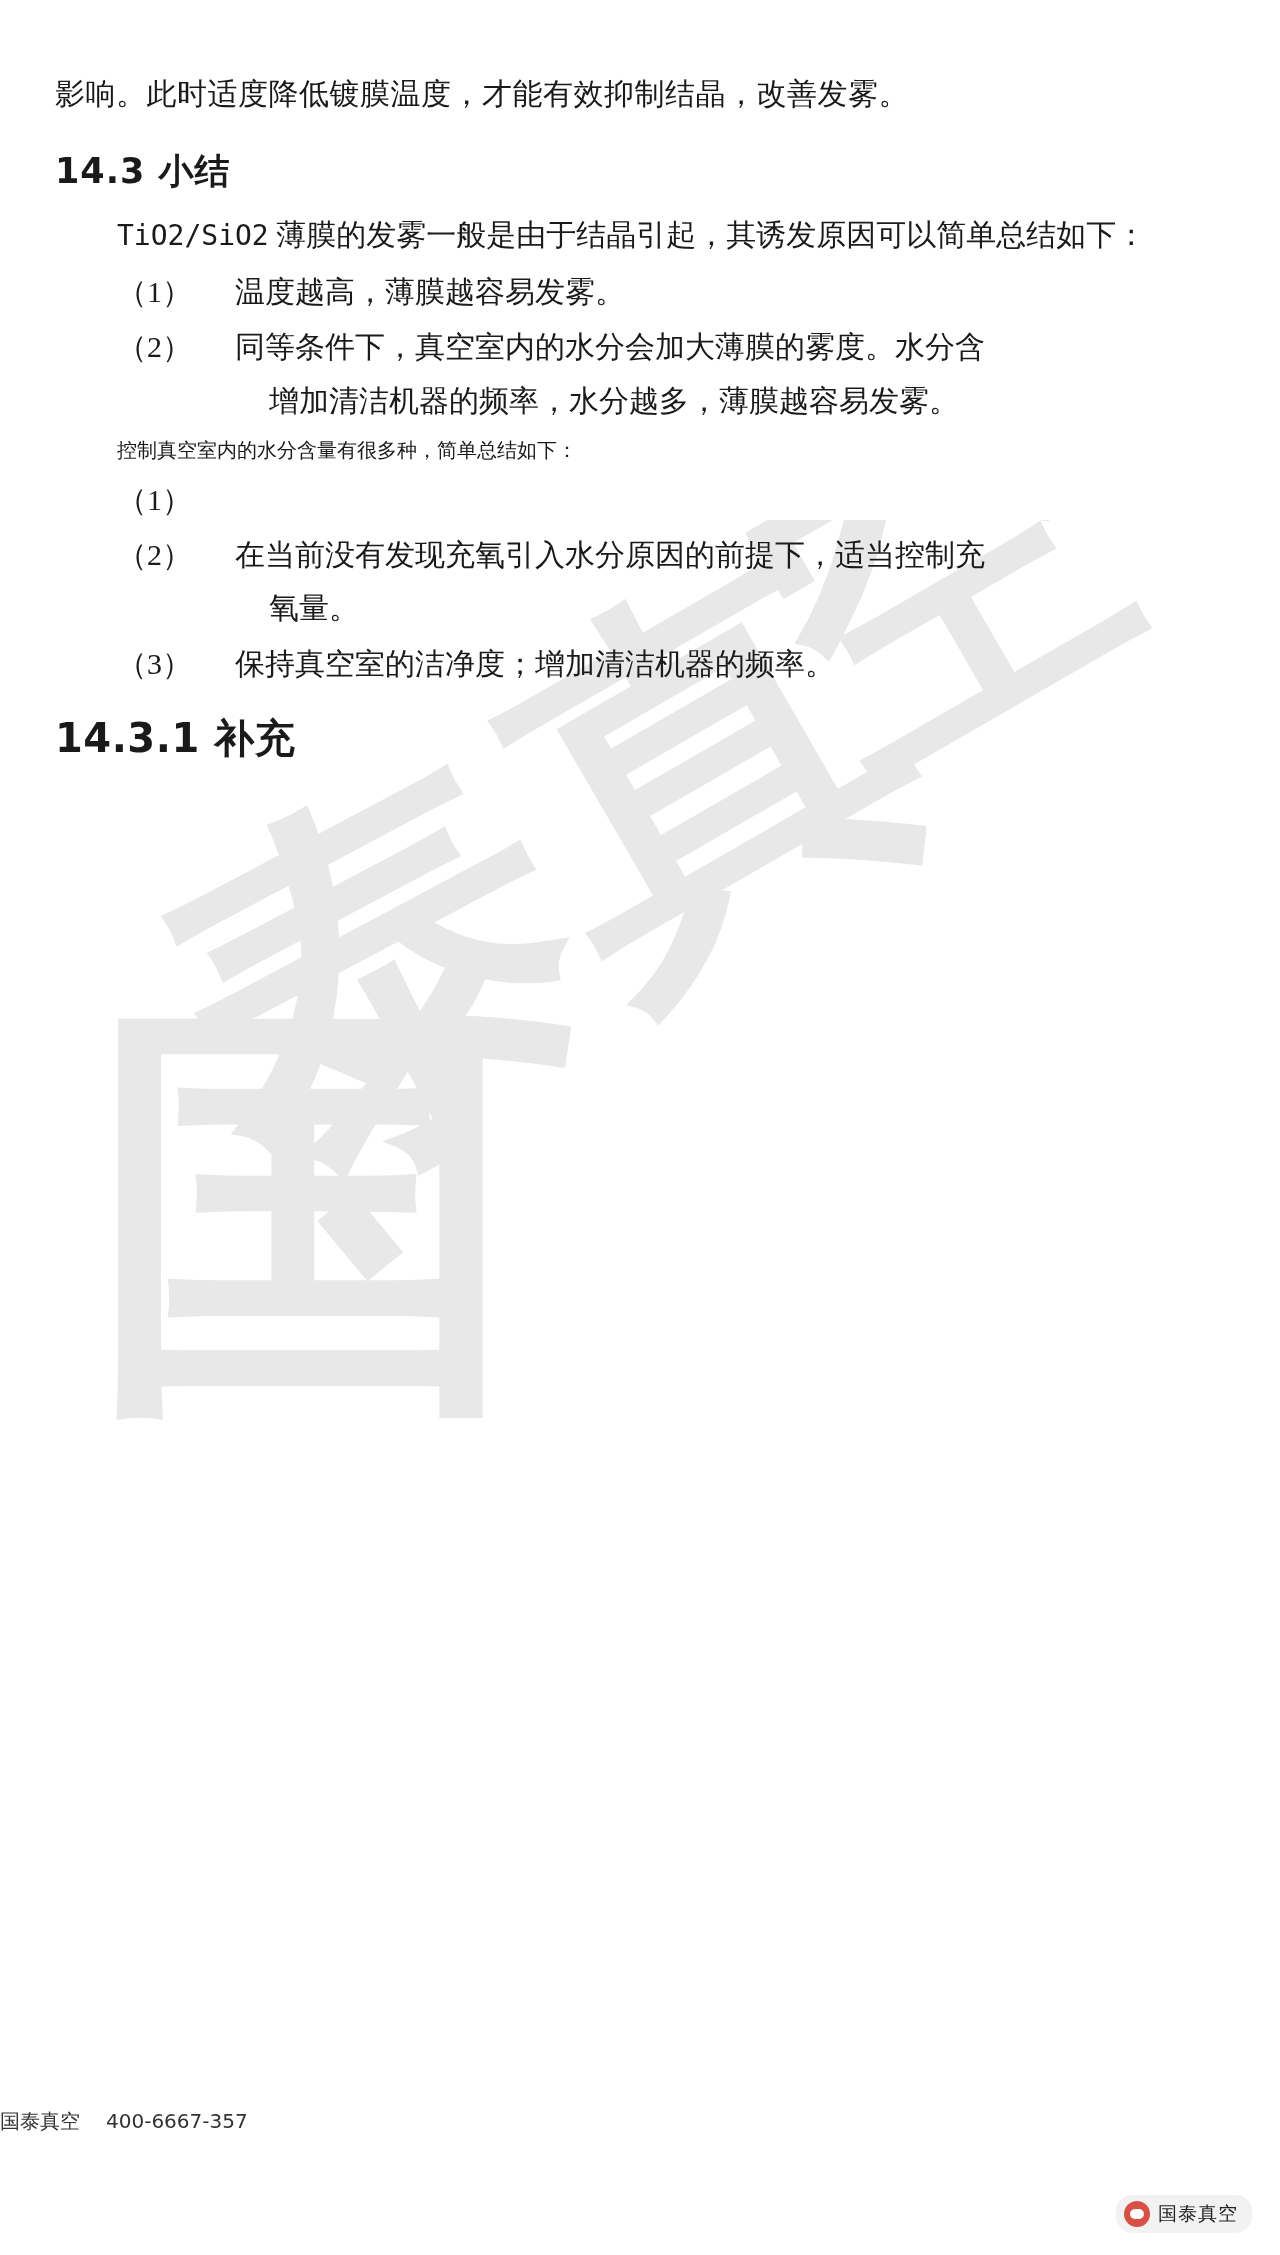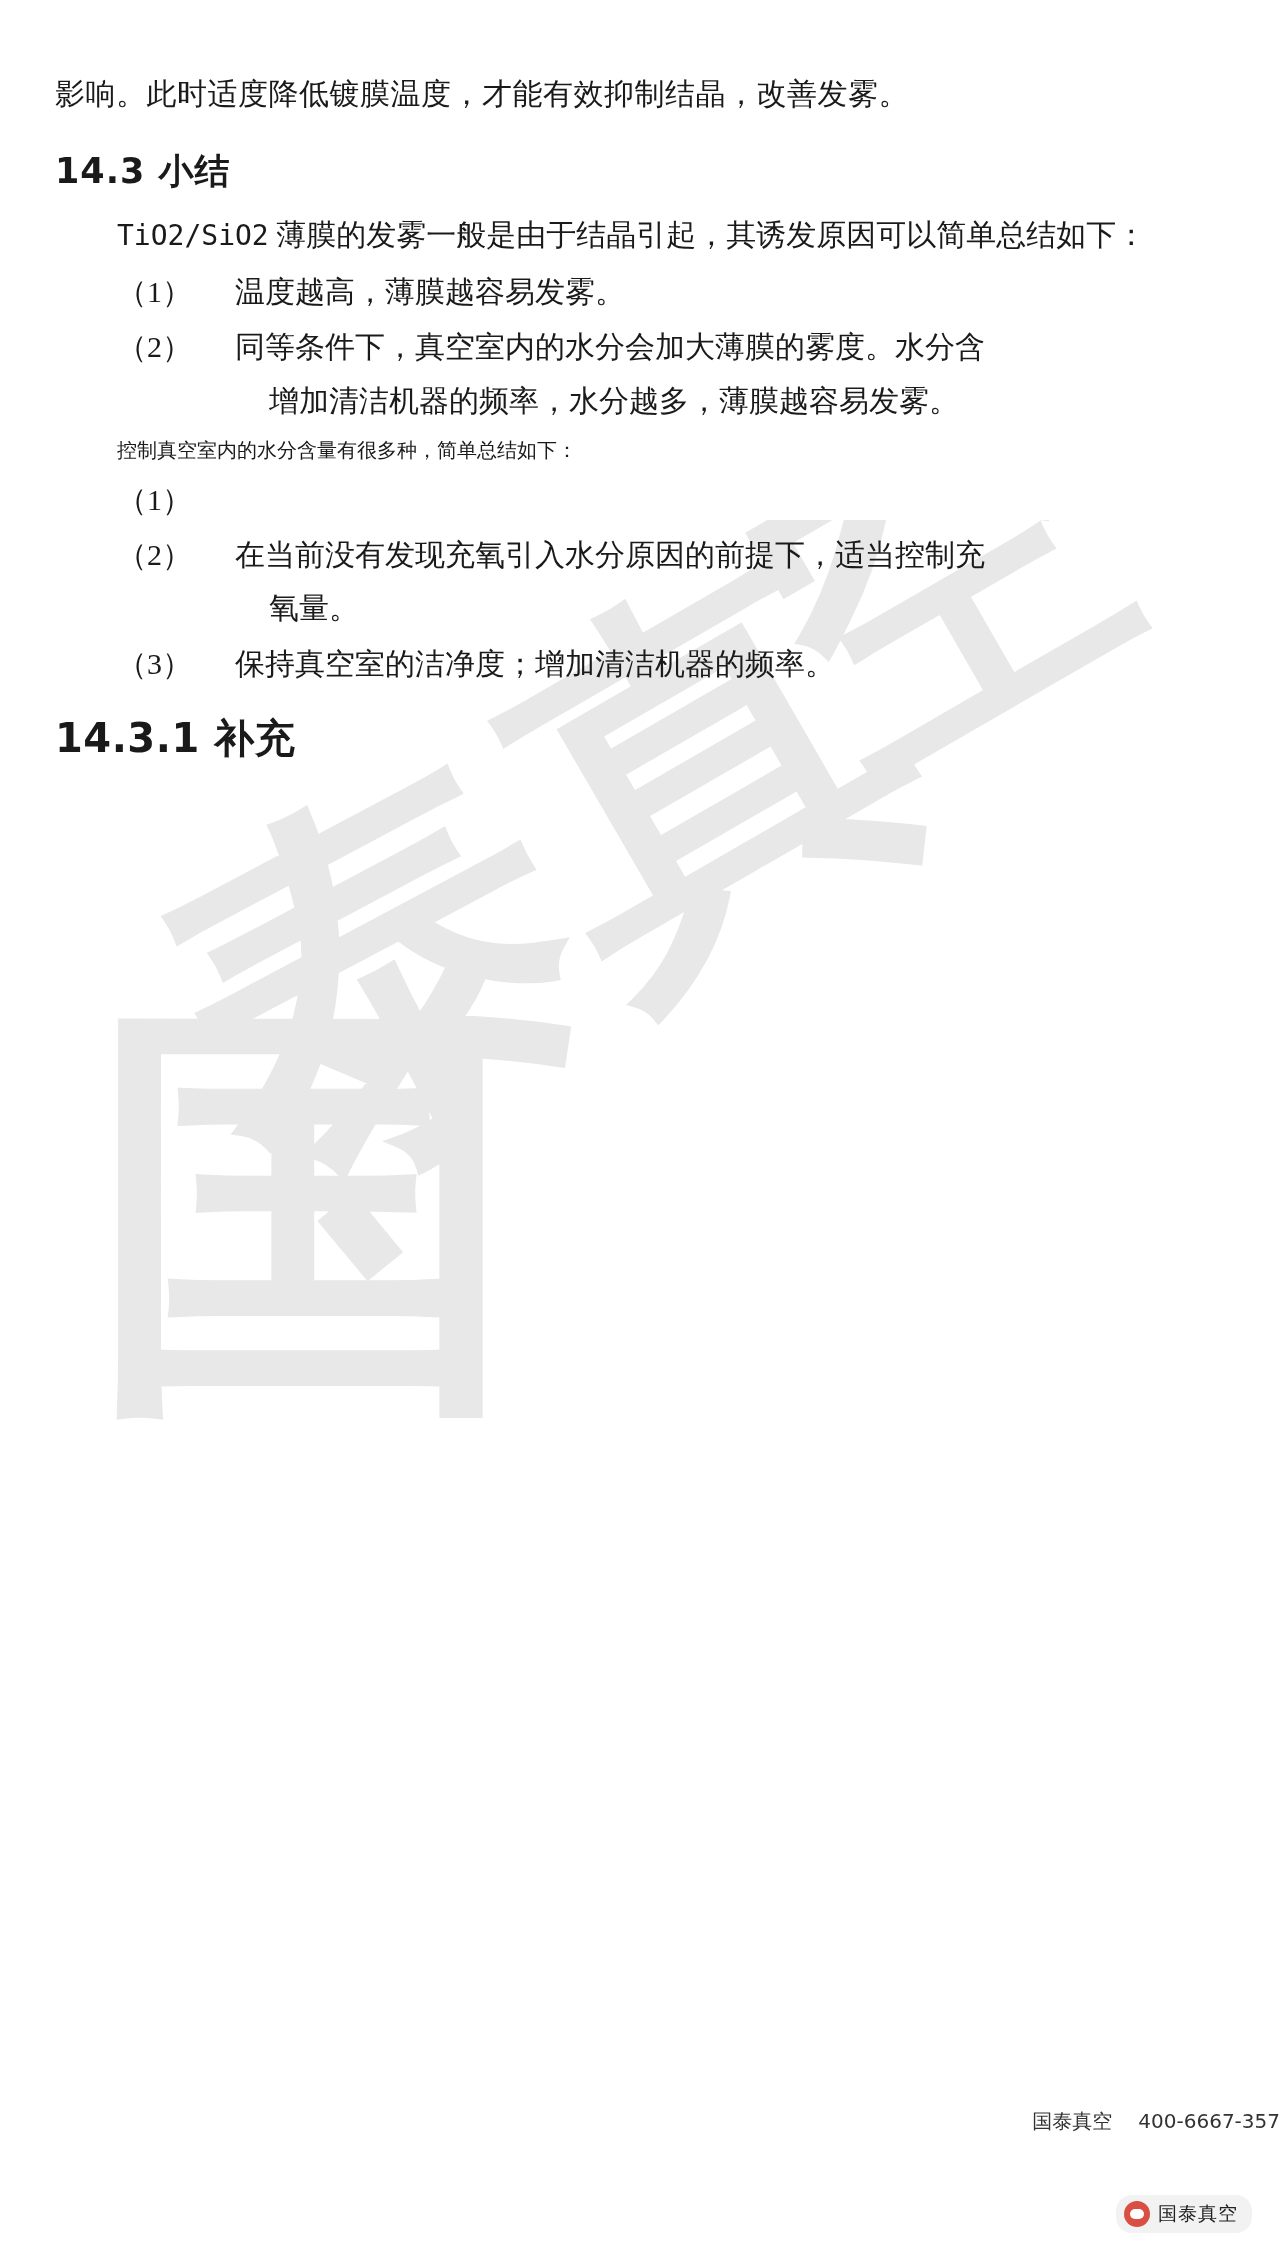--- a/index.html
+++ b/index.html
@@ -147,21 +147,21 @@
     margin: 6px 0 4px 0;
     text-indent: 62px;
   }
 
   
   .footer {
     position: absolute;
     left: 0;
     bottom: 120px;
     width: 1280px;
-    text-align: right;
+    text-align: left;
     font-size: 20px;
     color: #333;
     font-family: "DejaVu Sans", sans-serif;
     z-index: 3;
   }
   .footer .sep {
     display: inline-block;
     width: 26px;
   }
 

